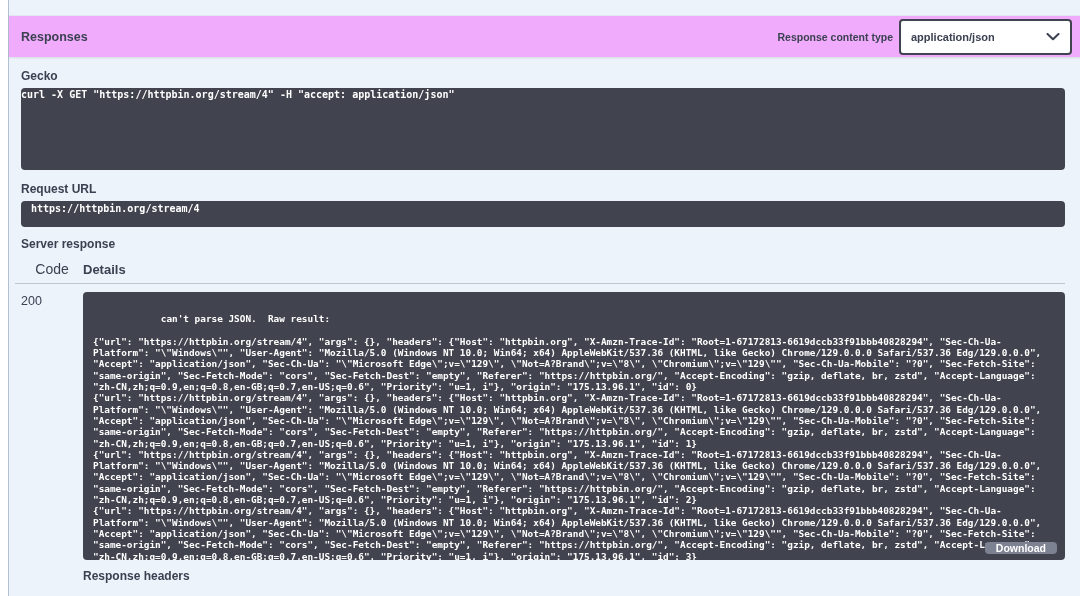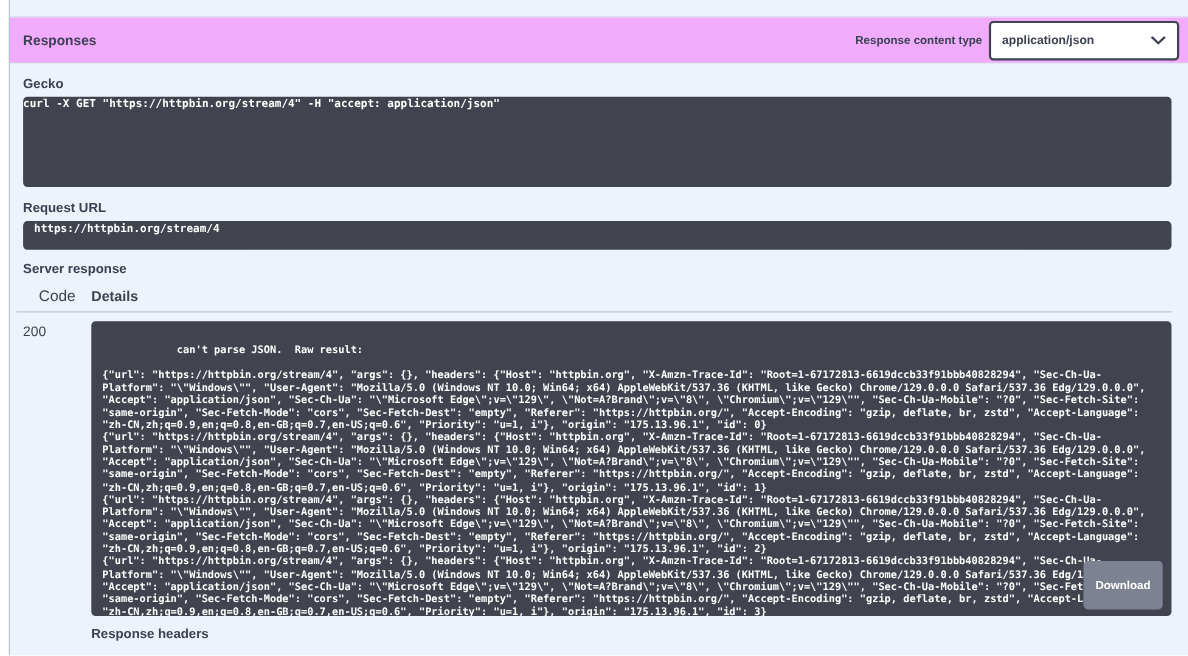--- a/index.html
+++ b/index.html
@@ -39,21 +39,21 @@
   .resp-row { display:flex; padding-top:8px; }
   .code-cell { width:62px; font-size:12.5px; color:var(--label,#3b4151); padding-top:2px; }
   .details-cell { flex:1; min-width:0; }
   .response-body-label { padding-top:2px; margin-bottom:6px; }
   .response-body-block { position:relative; height:268px; padding:10px;
                          font-size:9.4px; line-height:11.3px;
                          white-space:pre-wrap; overflow-wrap:break-word;
                          overflow:hidden; }
   .download-btn { position:absolute; right:8px; bottom:6px;
                   background:var(--download-bg,#7d8293); color:#fff; border:none;
-                  border-radius:4px; padding:16px 11px; font-family:"Liberation Sans",sans-serif;
+                  border-radius:4px; padding:0 11px; font-family:"Liberation Sans",sans-serif;
                   font-size:10.5px; font-weight:bold; cursor:pointer; }
   .response-headers-label { margin-top:9px; margin-bottom:0; }
   .chevron-icon { display:inline-block; margin-left:8px; flex:0 0 auto; }
 </style>
 </head>
 <body>
 
 <div class="page">
   <div class="opblock">
     <div class="band-top"></div>

